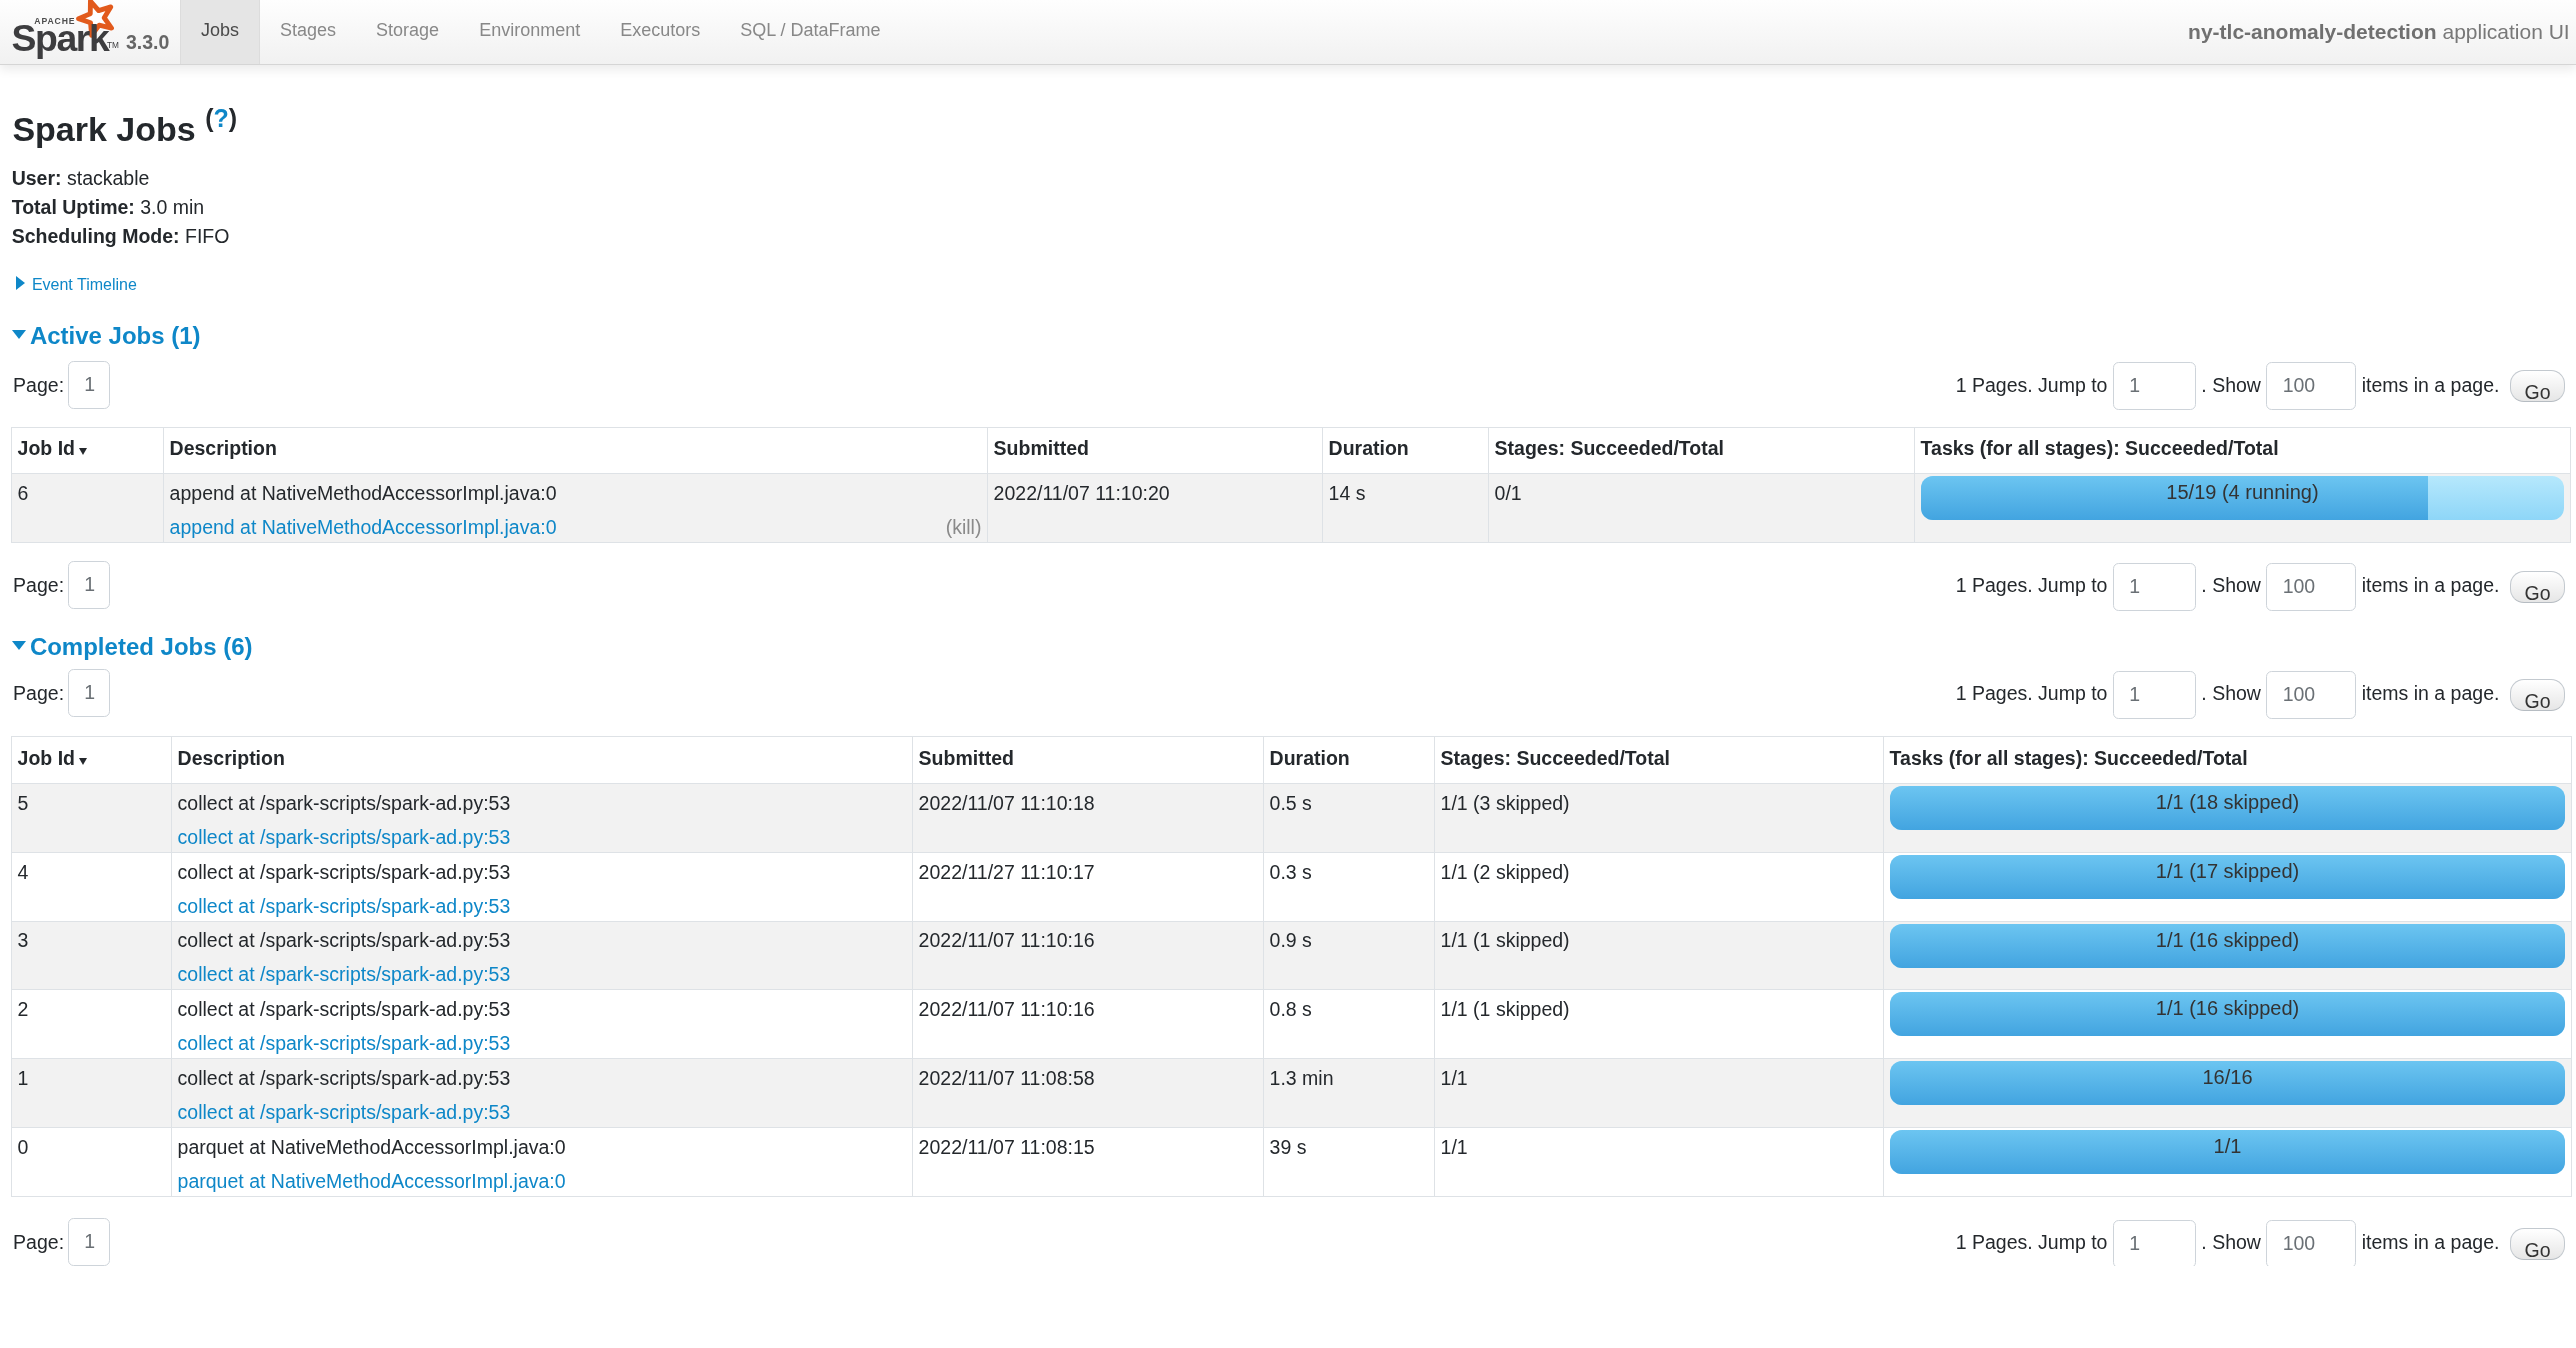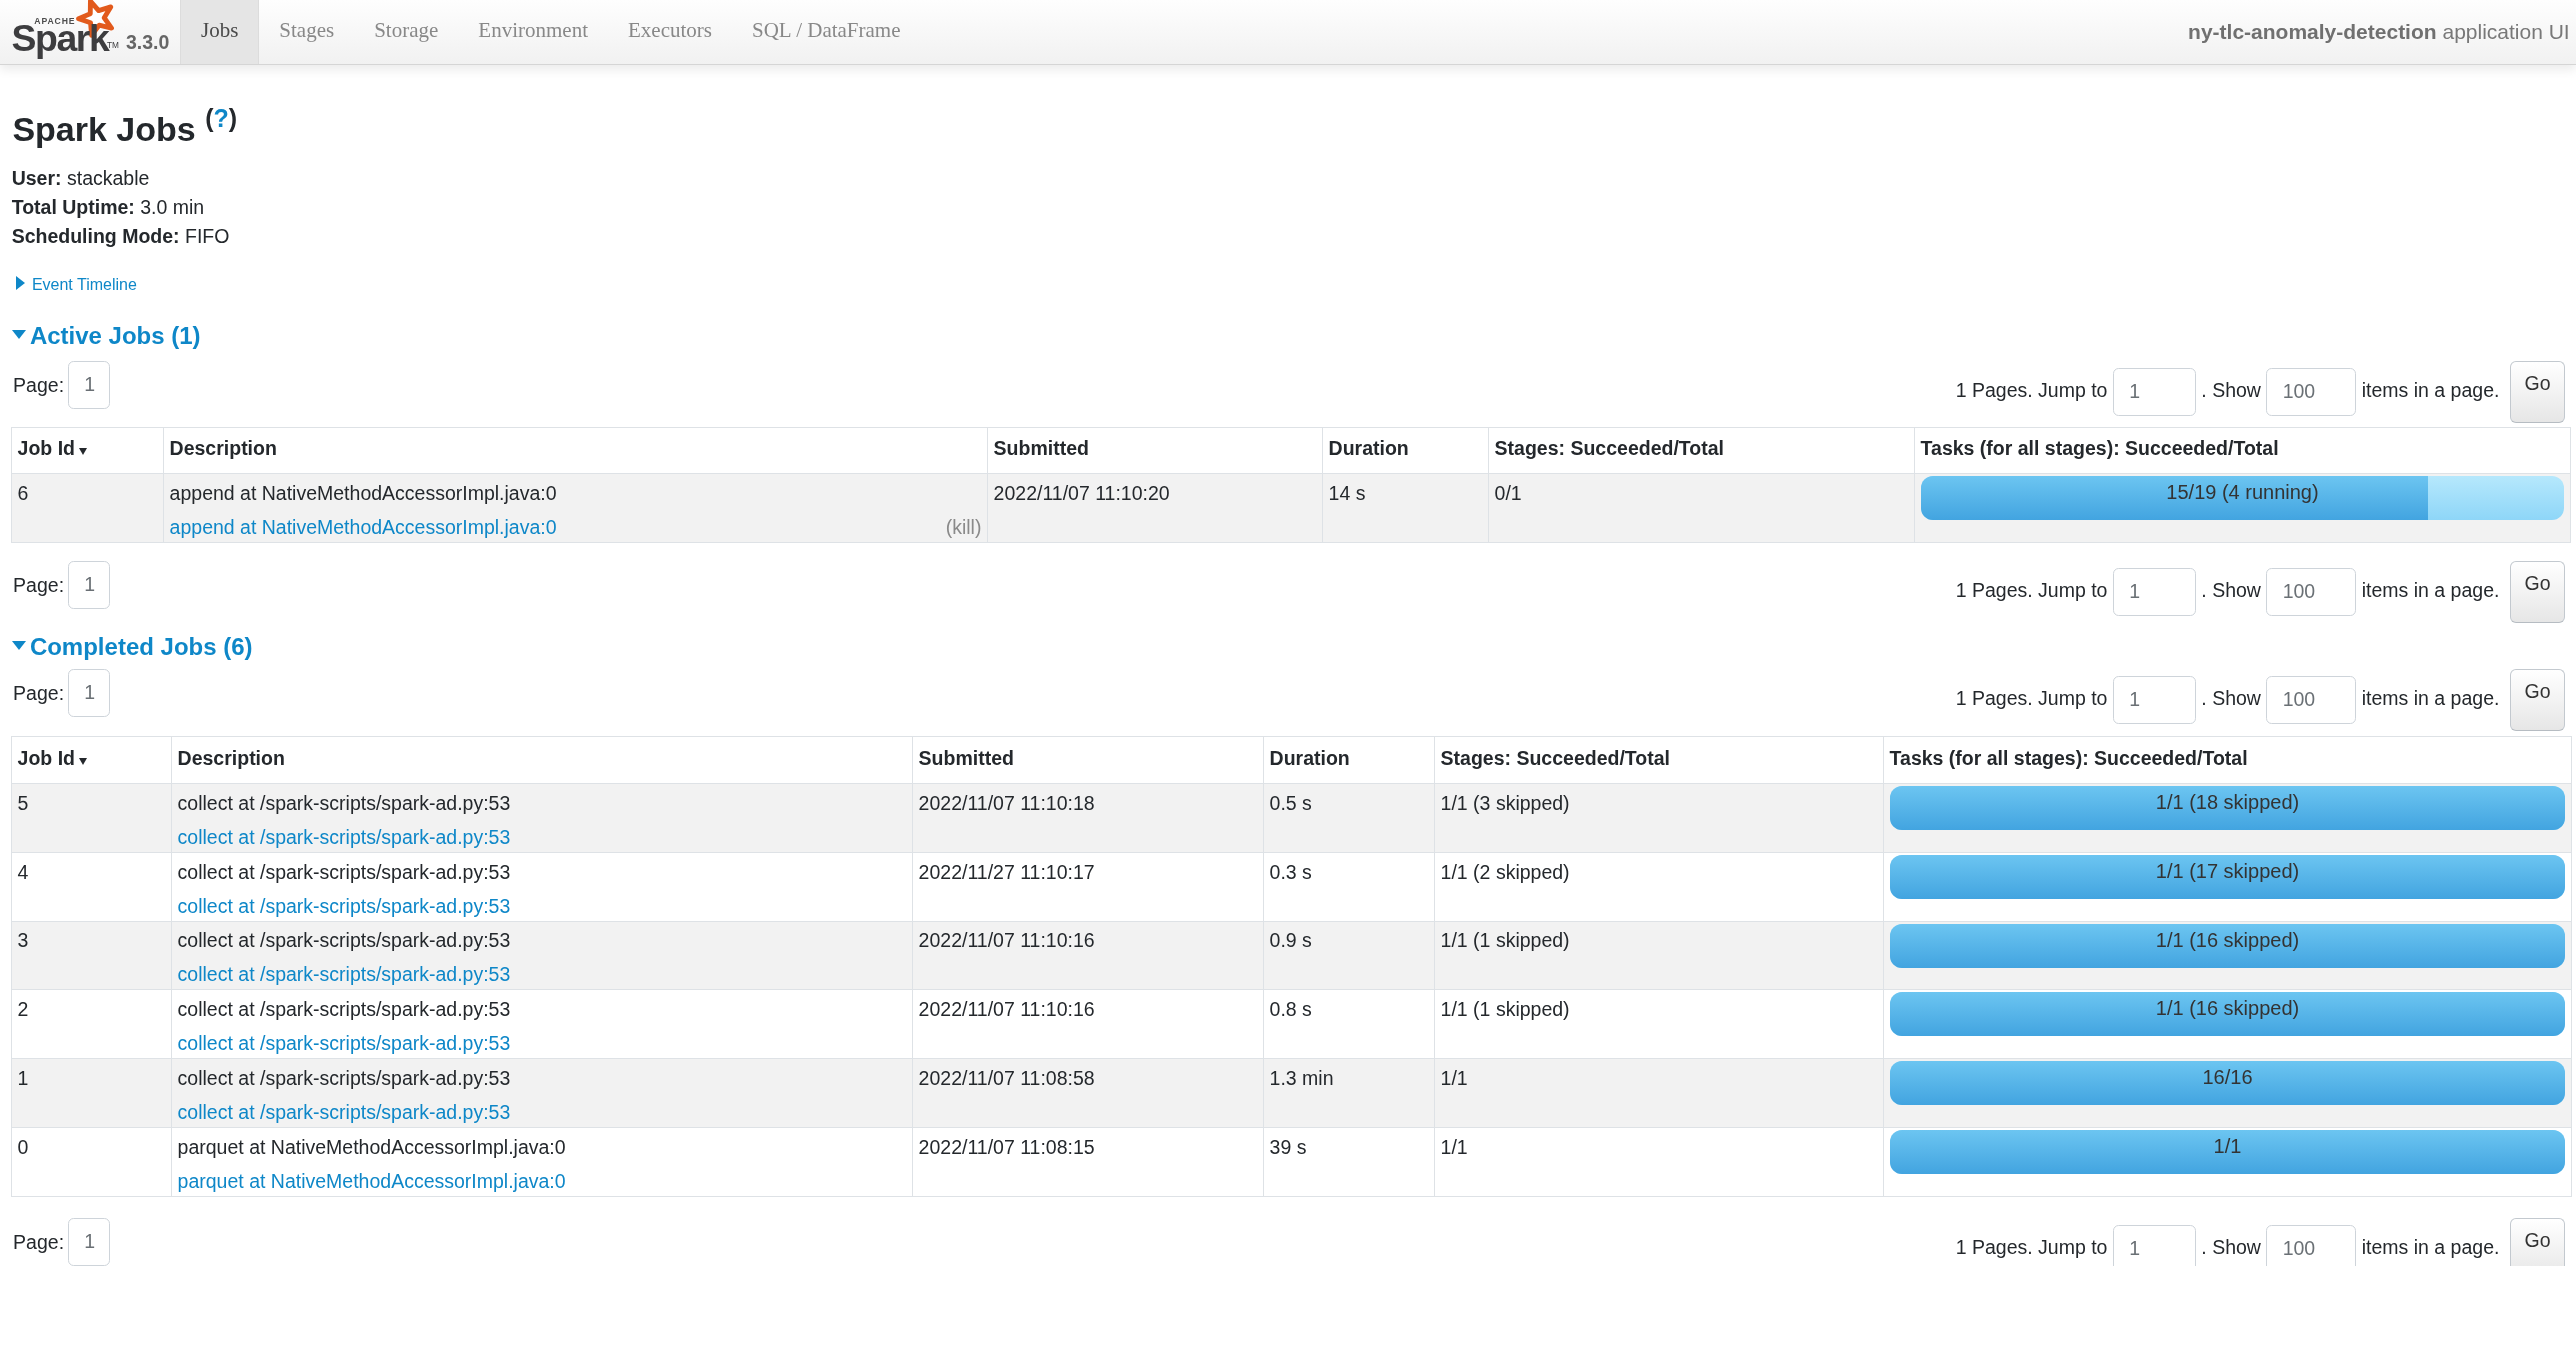--- a/index.html
+++ b/index.html
@@ -4,21 +4,21 @@
 <style>
 * { box-sizing: border-box; }
 html,body { margin:0; padding:0; background:#fff; }
 body { font-family:"Liberation Sans", sans-serif; font-size:19.5px; line-height:29px; color:#24282c; width:2576px; }
 
 
 .navbar { position:relative; height:65px; background:linear-gradient(to bottom,#fefefe,#f1f1f1); border-bottom:1.4px solid #d5d5d5; box-shadow:0 4.9px 9.7px rgba(0,0,0,0.08); white-space:nowrap; }
 .brand { position:absolute; left:11px; top:0; height:63px; }
 .vernum { position:absolute; left:126px; top:28px; line-height:29px; font-weight:bold; color:#666; font-size:19.5px; }
 .nav { position:absolute; left:180px; top:0; margin:0; padding:0; list-style:none; height:63px; }
-.nav li { display:inline-block; height:64px; line-height:61px; font-size:21px;font-family:Liberation Serif, serif; }
+.nav li { display:inline-block; height:64px; line-height:61px; font-size:18px; }
 .nav li a { color:#888; text-decoration:none; padding:0 20px; display:inline-block; height:63px; }
 .nav li.active { background:#e5e5e5; border-left:1.4px solid #dcdcdc; border-right:1.4px solid #dcdcdc; }
 .nav li.active a { color:#4a4a4a; }
 .appname { position:absolute; right:6.3px; top:0; line-height:63px; font-size:21px; color:#787878; }
 .appname b { color:#707070; }
 
 
 .container { padding:0 5.6px 0 11px; }
 h3.pagetitle { font-size:34px; line-height:35px; font-weight:bold; margin:47px 0 16.7px 1.4px; color:#24282c; }
 h3.pagetitle sup { font-size:25px; line-height:0; position:relative; top:-14px; vertical-align:baseline; }
@@ -30,21 +30,21 @@
 .tri-r { display:inline-block; width:0; height:0; border-top:7px solid transparent; border-bottom:7px solid transparent; border-left:9px solid #0e87c8; margin-right:7px; }
 h4.sec { font-size:24px; line-height:29px; font-weight:bold; color:#0e87c8; margin:22px 0 0 0.7px; }
 h4#sec2 { margin-top:23px; }
 .tri-d { display:inline-block; width:0; height:0; border-left:7.7px solid transparent; border-right:7.7px solid transparent; border-top:9.7px solid #0e87c8; margin-right:4.2px; vertical-align:4.9px; }
 
 
 .pagerow { position:relative; height:48px; }
 .pglabel { position:absolute; line-height:48px; font-size:19.5px; }
 .pginput { position:absolute; height:48px; border:1.4px solid #ced4da; border-radius:5.6px; color:#6a7075; font-size:19.5px; line-height:45px; padding-left:15.3px; background:#fff; }
 .pgright { position:absolute; right:5.6px; top:0; height:48px; line-height:48px; font-size:19.5px; white-space:nowrap; }
-.gobtn { display:inline-block; height:62px; line-height:43px; padding:0 13.2px; background:linear-gradient(to bottom,#ffffff,#e6e6e6); border:1.4px solid #c3c9cf; border-bottom-color:#b6bcc2; border-radius:6px; color:#333; vertical-align:middle; margin-left:5.6px; }
+.gobtn { display:inline-block; height:32px; line-height:43px; padding:0 13.2px; background:linear-gradient(to bottom,#ffffff,#e6e6e6); border:1.4px solid #c3c9cf; border-bottom-color:#b6bcc2; border-radius:14px; color:#333; vertical-align:middle; margin-left:5.6px; }
 
 
 table.jobs { border-collapse:collapse; width:2559px; table-layout:fixed; }
 table.jobs th, table.jobs td { border:1.4px solid #dee2e6; vertical-align:top; padding:4.9px 5.6px 0 5.6px; text-align:left; font-weight:normal; overflow:hidden; }
 table.jobs th { padding:6.3px 5.6px 10.4px 5.6px; font-weight:bold; }
 table.jobs tr.odd td { background:#f2f2f2; }
 .sorta { display:inline-block; width:0; height:0; border-left:4.5px solid transparent; border-right:4.5px solid transparent; border-top:7px solid #24282c; margin-left:4.2px; }
 td a, .joblink { color:#0e87c8; text-decoration:none; }
 .desc2 { margin-top:4.9px; }
 .kill { float:right; color:#8a8a8a; }

